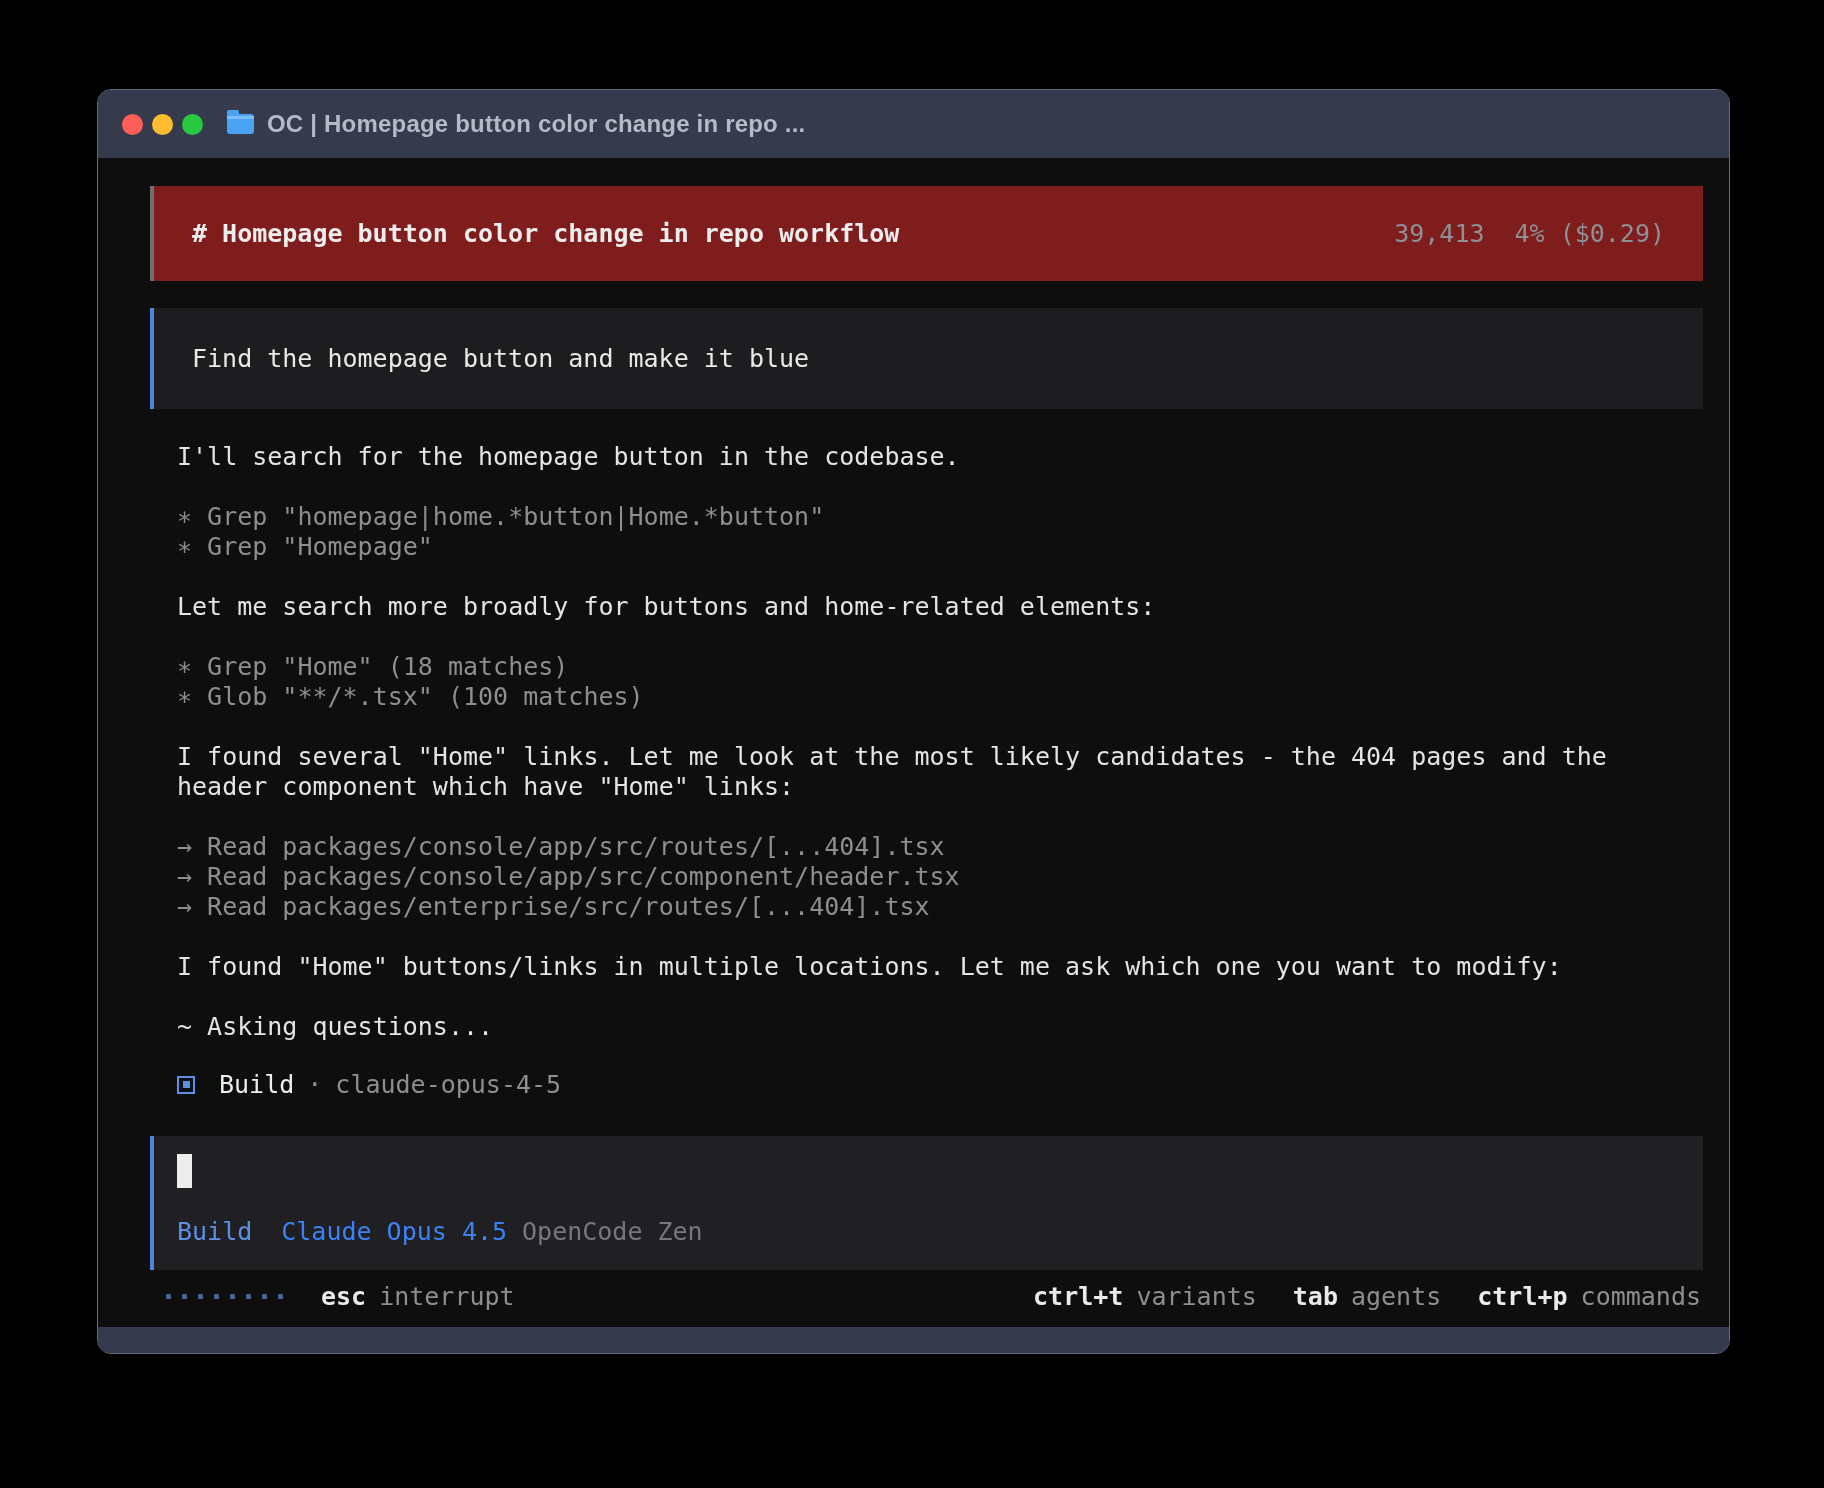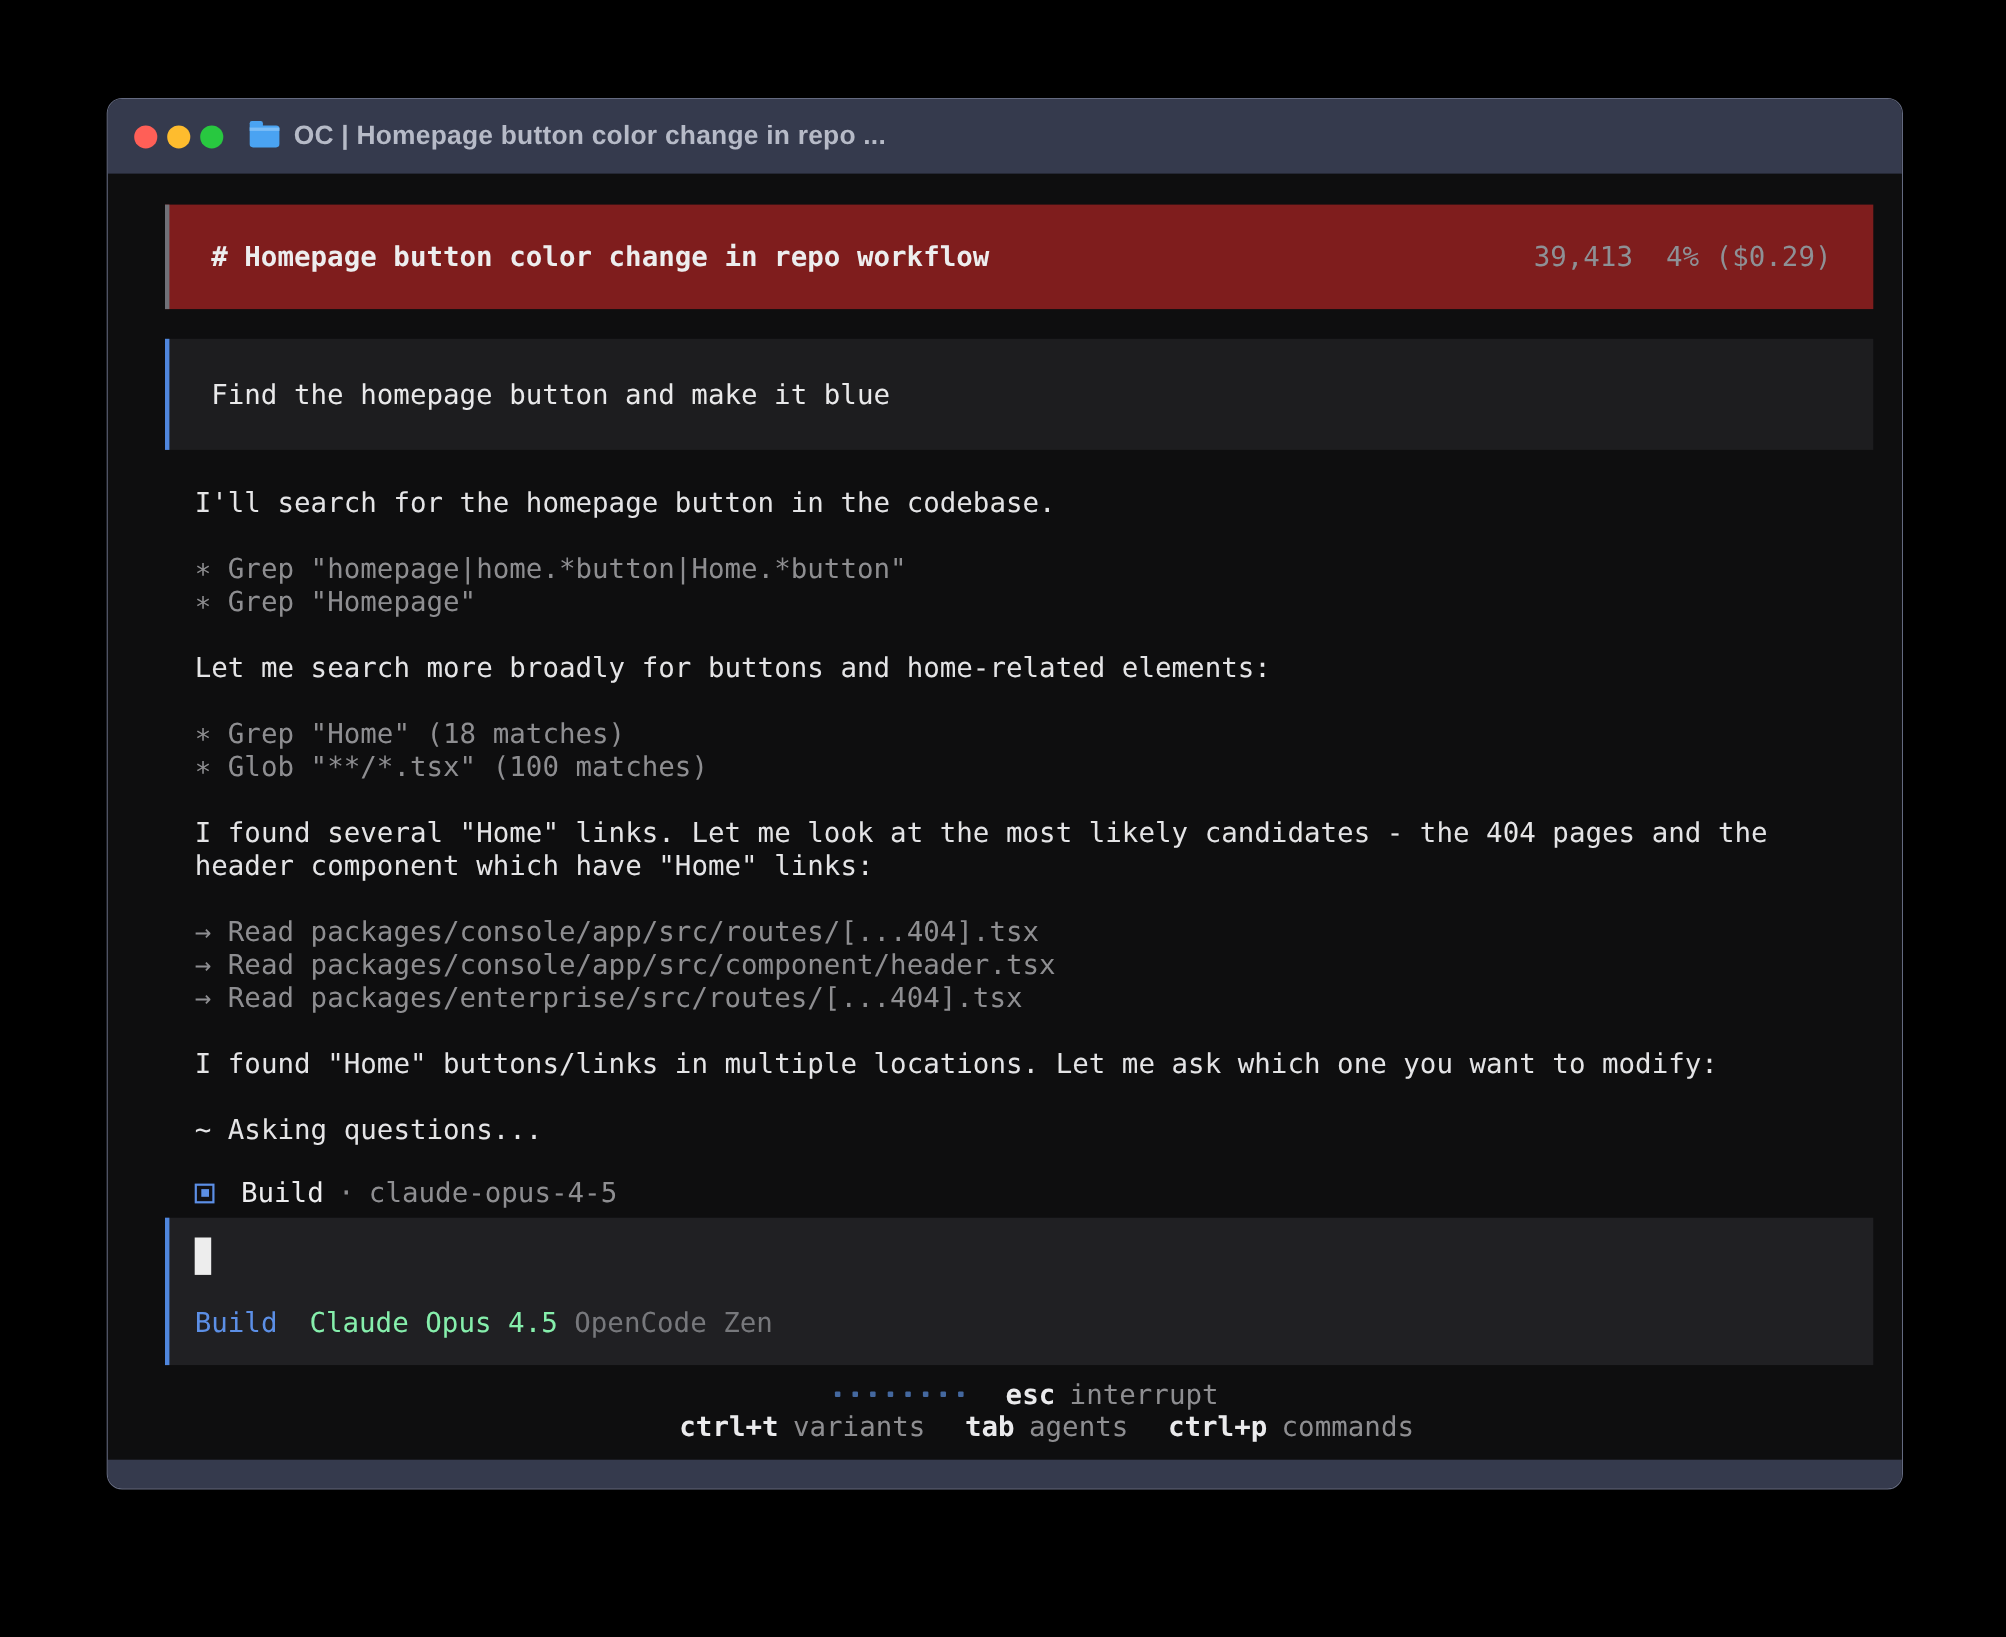--- a/index.html
+++ b/index.html
@@ -72,27 +72,26 @@
 
   .spacer { flex:1 1 auto; min-height:0; }
 
   .input-box {
     border-left:4px solid #4f86dd; background:#202023;
     padding:18px 24px 24px 23px;
   }
   .cursor-block { width:15px; height:34px; background:#ededed; }
   .input-meta { margin-top:29px; display:flex; align-items:baseline; white-space:nowrap; }
   .meta-agent { color:#5c8fe6; }
-  .meta-model { color:#86efac; margin-left:29px; }
+  .meta-model { color:#3b82f6; margin-left:29px; }
   .meta-provider { color:#77787c; margin-left:15px; }
 
   .status-bar {
     display:flex; align-items:center; justify-content:space-between;
     padding:12px 2px 16px 16px;
-    flex-direction:column;
   }
   .status-left { display:flex; align-items:center; }
   .spinner { display:flex; gap:11px; margin-right:38px; }
   .dot { width:5px; height:5px; background:#44689f; border-radius:1px; }
   .key-cap { font-weight:bold; color:#eaeaec; }
   .key-label { color:#8e8e91; margin-left:13px; }
   .status-right { display:flex; align-items:center; }
   .hint { display:flex; margin-left:36px; white-space:nowrap; }
 
   .bottom-band { flex:0 0 26px; background:#353a4d; }

